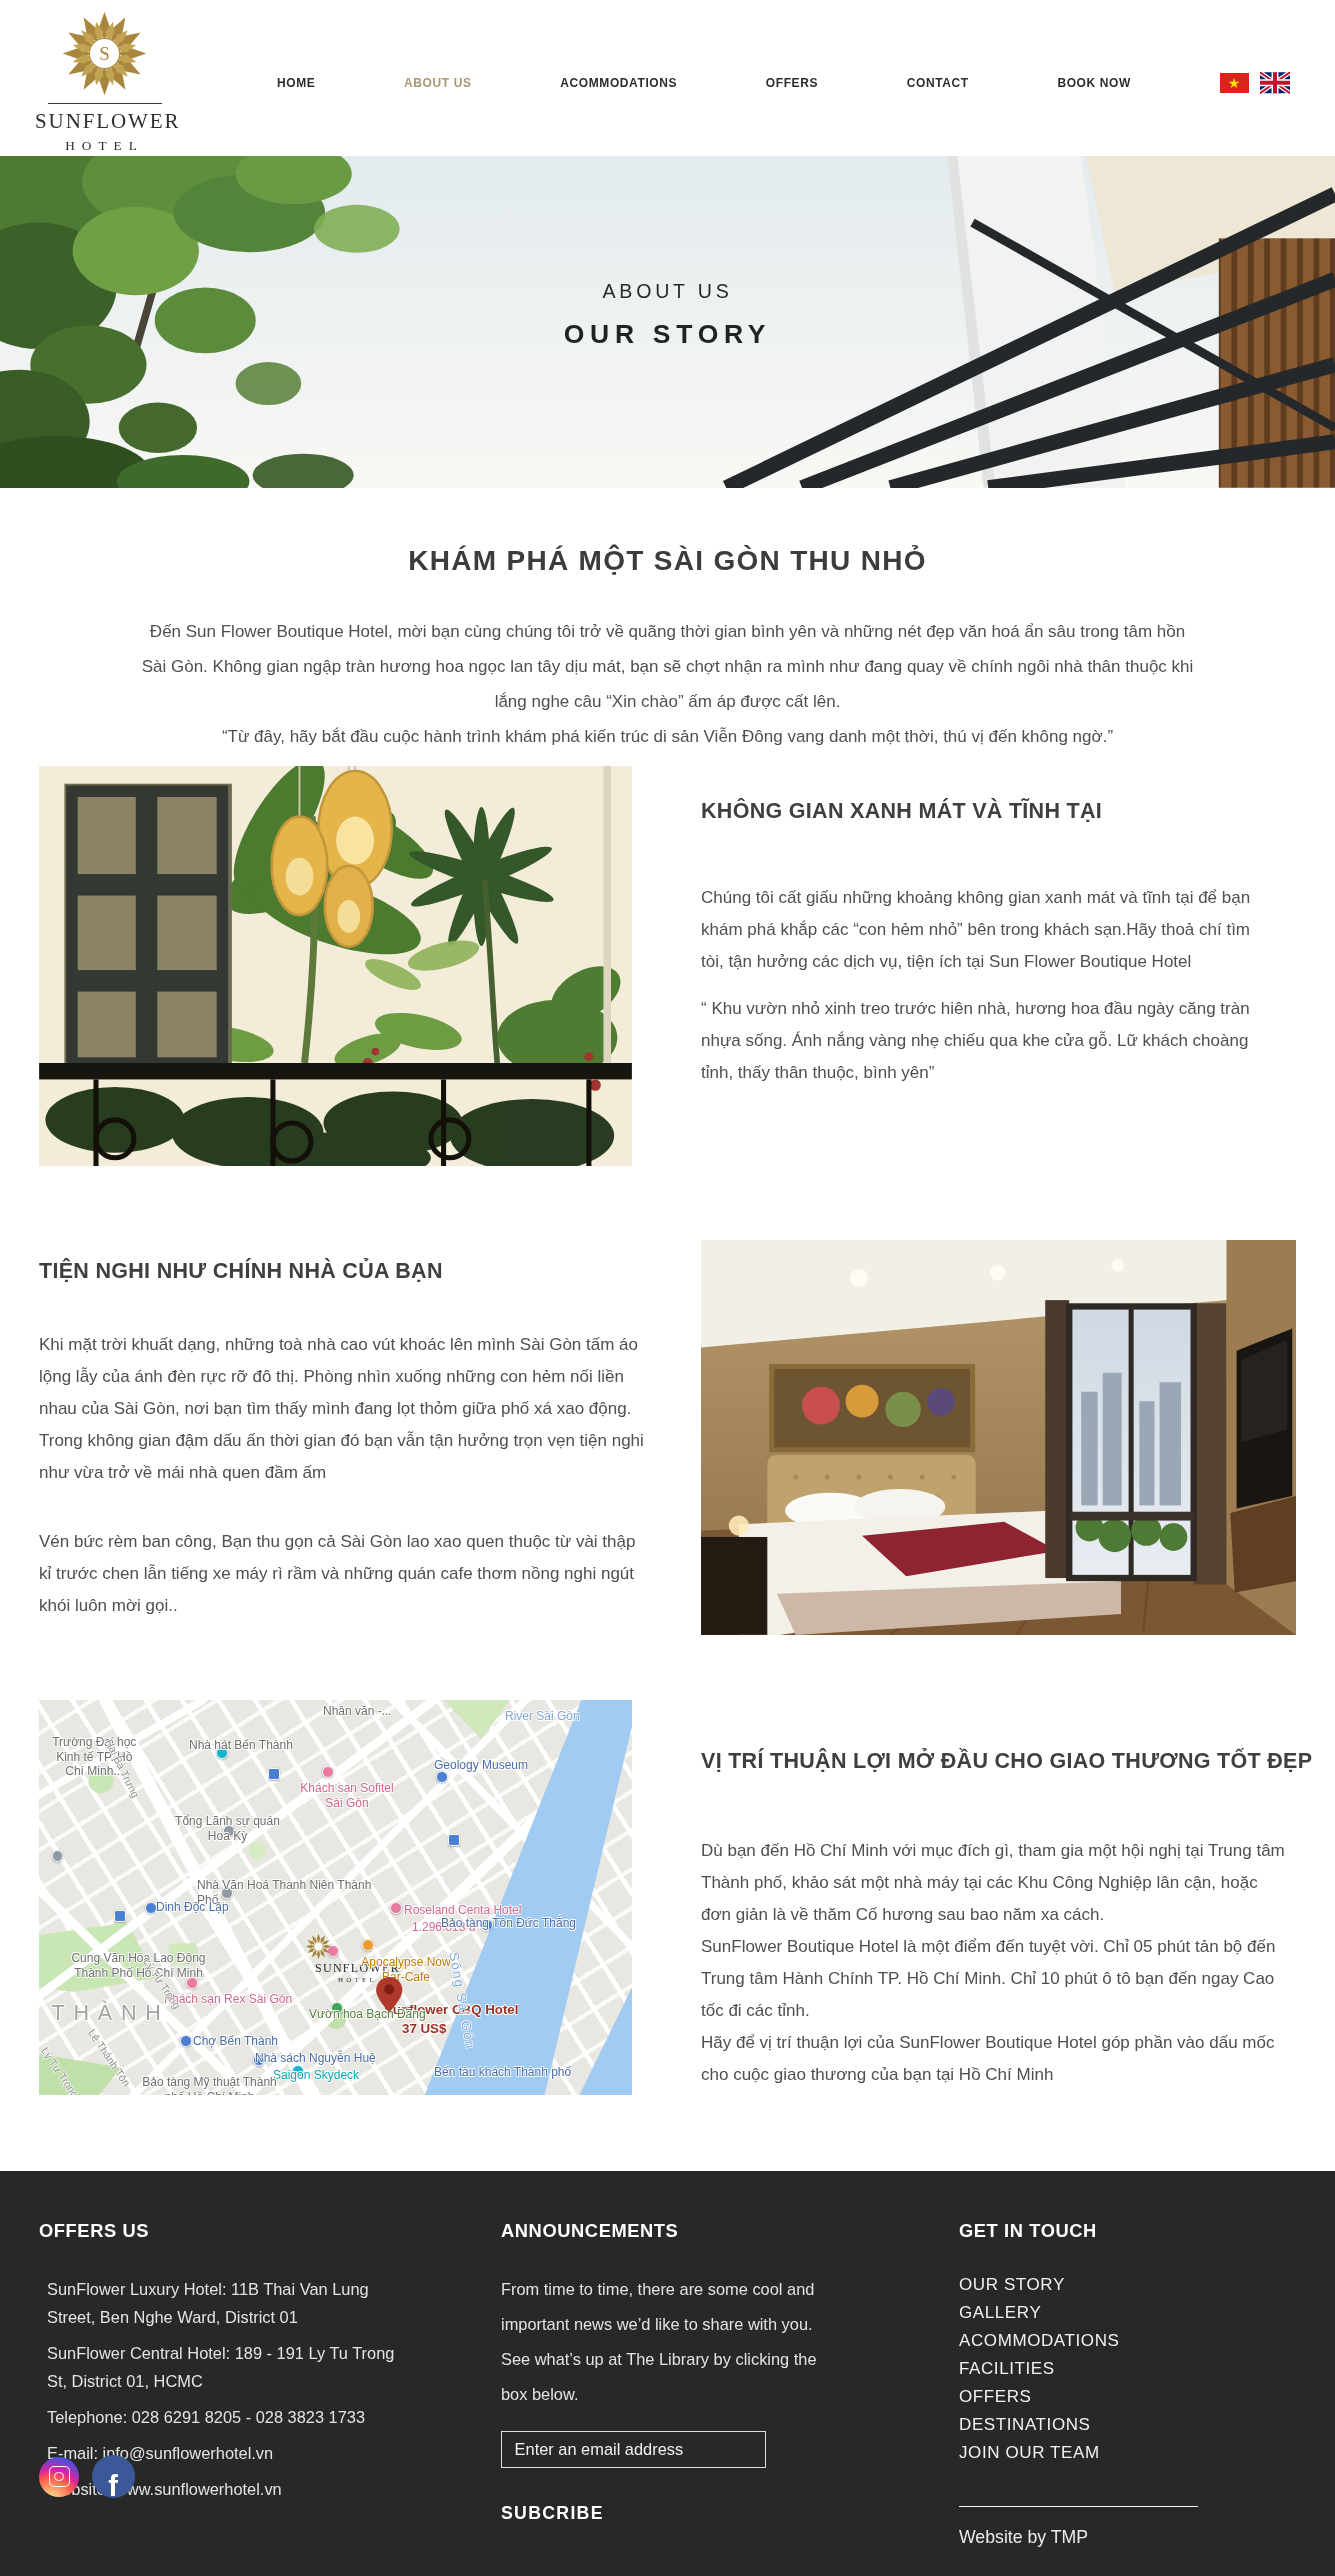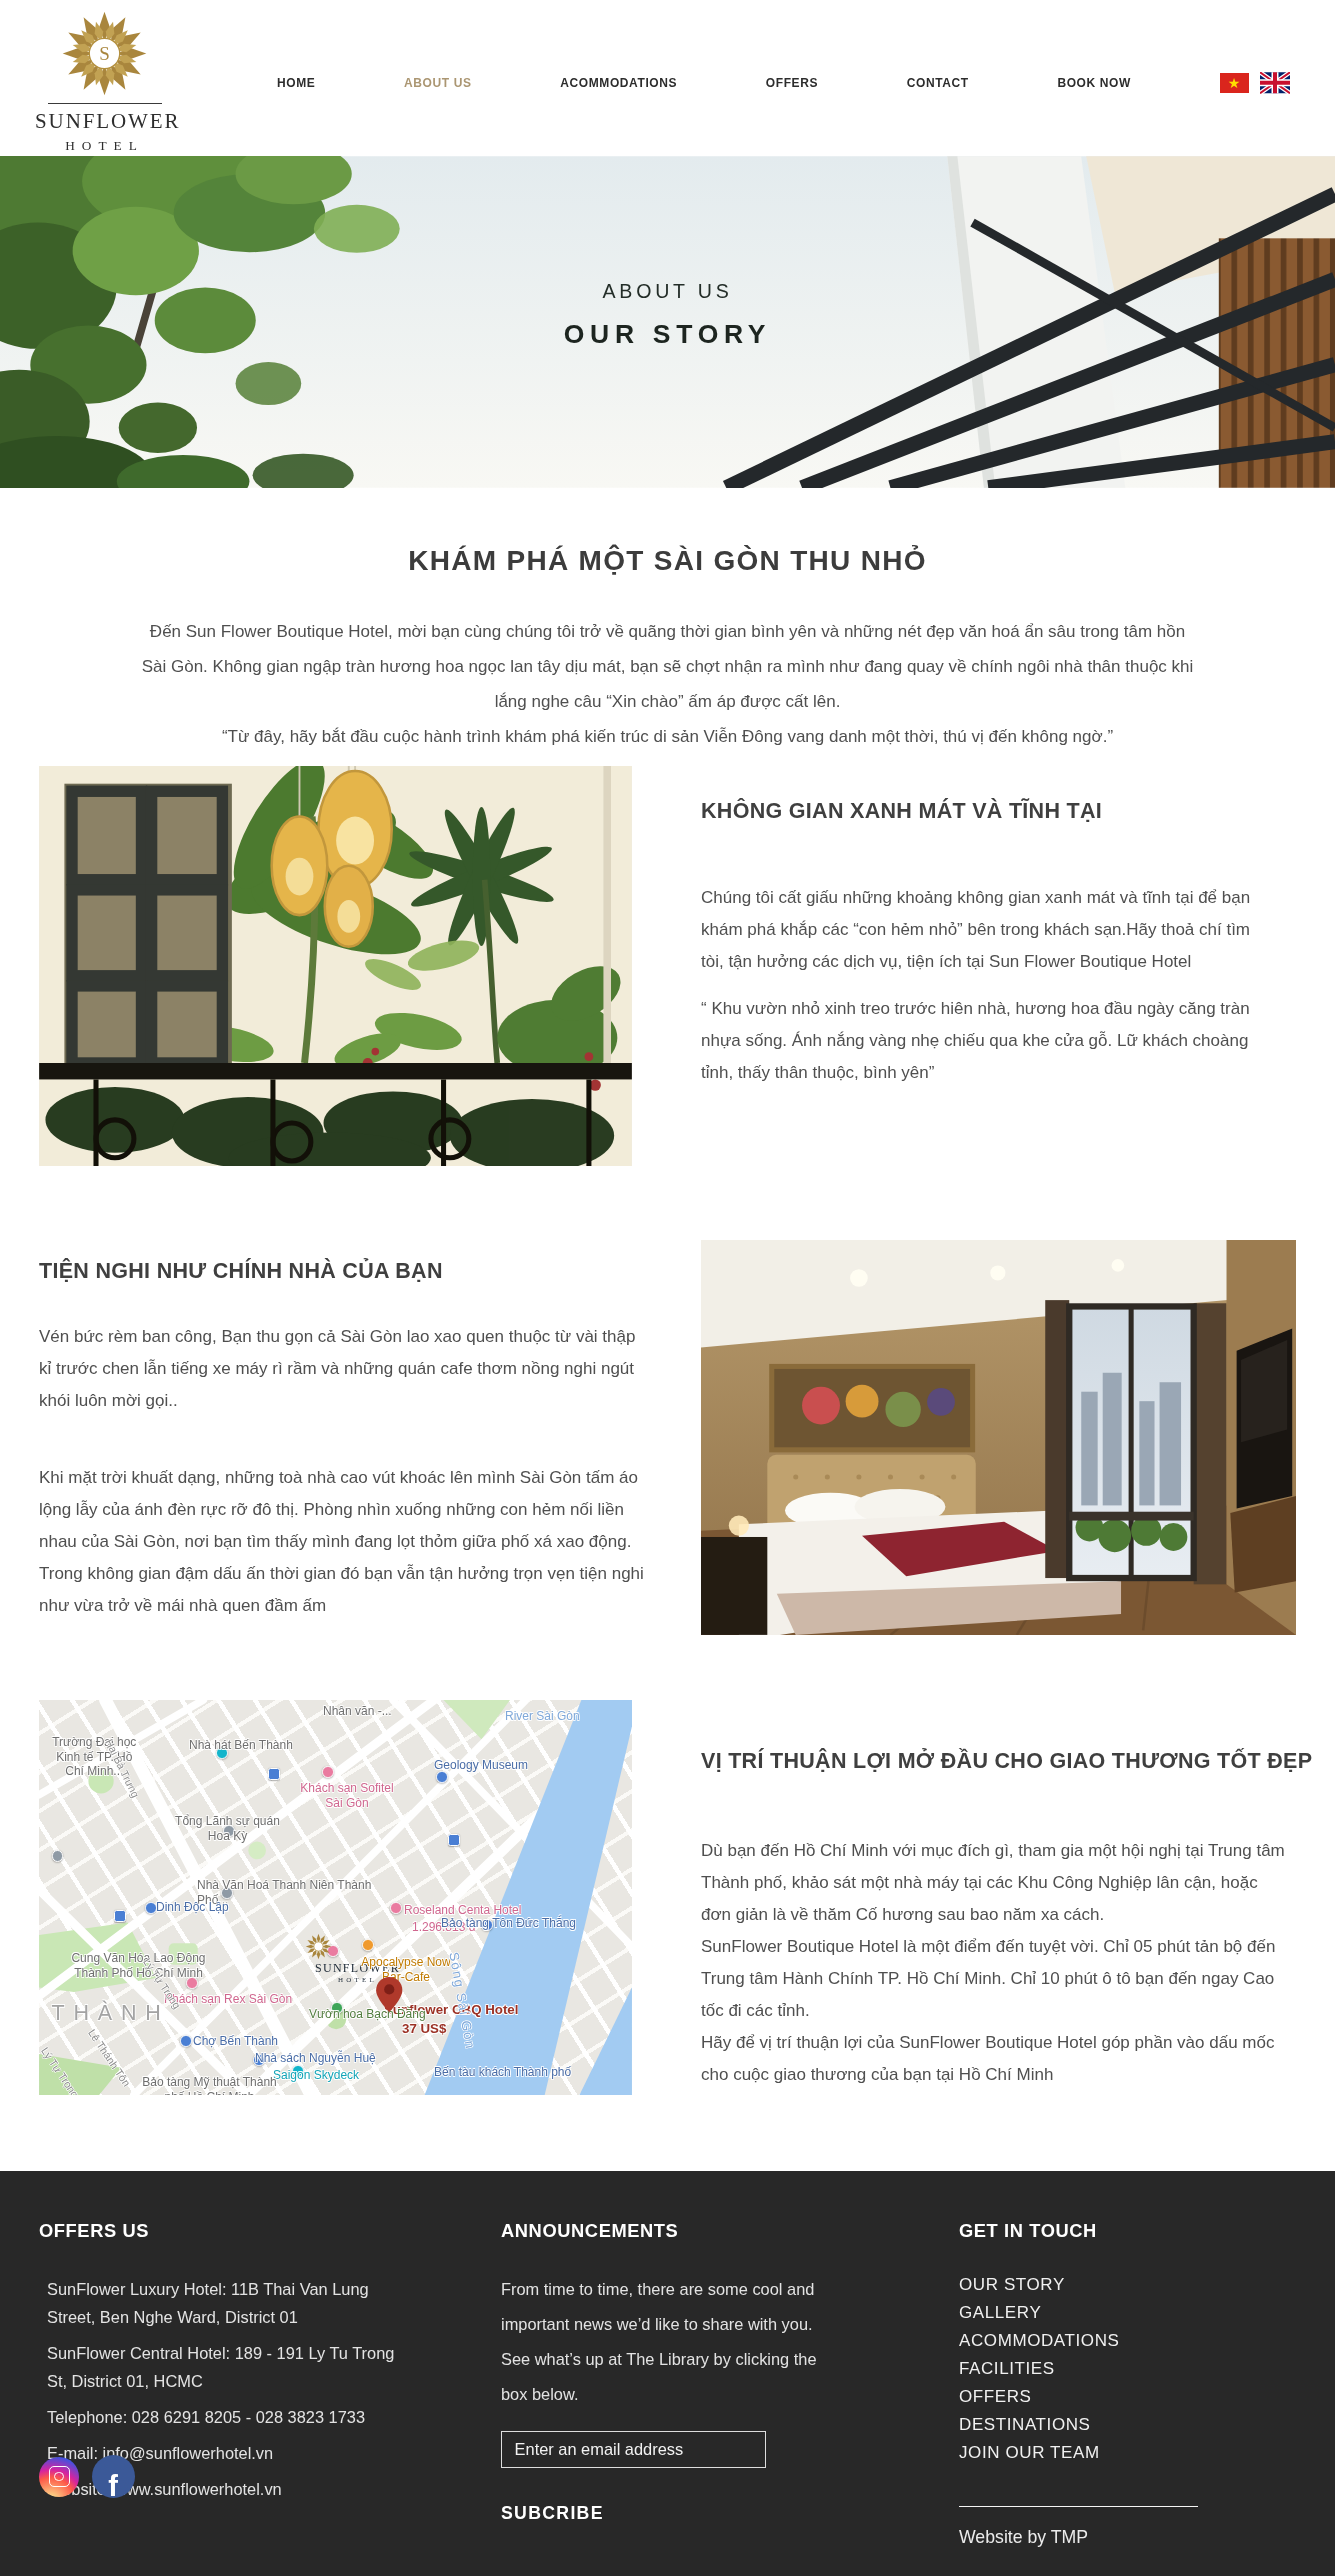--- a/index.html
+++ b/index.html
@@ -318,22 +318,22 @@
   <div class="s1-text">
     <h2 class="sec-h">KHÔNG GIAN XANH MÁT VÀ TĨNH TẠI</h2>
     <p class="sec-p">Chúng tôi cất giấu những khoảng không gian xanh mát và tĩnh tại để bạn khám phá khắp các “con hẻm nhỏ” bên trong khách sạn.Hãy thoả chí tìm tòi, tận hưởng các dịch vụ, tiện ích tại Sun Flower Boutique Hotel</p>
     <p class="sec-p sec-quote">“ Khu vườn nhỏ xinh treo trước hiên nhà, hương hoa đầu ngày căng tràn nhựa sống. Ánh nắng vàng nhẹ chiếu qua khe cửa gỗ. Lữ khách choàng tỉnh, thấy thân thuộc, bình yên”</p>
   </div>
 </div>
 
 <div class="section section-comfort">
   <div class="s2-text">
     <h2 class="sec-h">TIỆN NGHI NHƯ CHÍNH NHÀ CỦA BẠN</h2>
+    <p class="sec-p">Khi mặt trời khuất dạng, những toà nhà cao vút khoác lên mình Sài Gòn tấm áo lộng lẫy của ánh đèn rực rỡ đô thị.  Phòng nhìn xuống những con hẻm nối liền nhau của Sài Gòn, nơi bạn tìm thấy mình đang lọt thỏm giữa phố xá xao động. Trong không gian đậm dấu ấn thời gian đó bạn vẫn tận hưởng trọn vẹn tiện nghi như vừa trở về mái nhà quen đầm ấm</p>
     <p class="sec-p sec-p2">Vén bức rèm ban công, Bạn thu gọn cả Sài Gòn lao xao quen thuộc từ vài thập kỉ trước chen lẫn tiếng xe máy rì rầm và những quán cafe thơm nồng nghi ngút khói luôn mời gọi..</p>
-    <p class="sec-p">Khi mặt trời khuất dạng, những toà nhà cao vút khoác lên mình Sài Gòn tấm áo lộng lẫy của ánh đèn rực rỡ đô thị.  Phòng nhìn xuống những con hẻm nối liền nhau của Sài Gòn, nơi bạn tìm thấy mình đang lọt thỏm giữa phố xá xao động. Trong không gian đậm dấu ấn thời gian đó bạn vẫn tận hưởng trọn vẹn tiện nghi như vừa trở về mái nhà quen đầm ấm</p>
   </div>
   <div class="photo">
     <svg width="595" height="395" viewBox="0 0 942 625">
       <defs>
         <linearGradient id="wall" x1="0" y1="0" x2="0" y2="1">
           <stop offset="0" stop-color="#b79a6c"></stop>
             <stop offset="1" stop-color="#8f7148"></stop>
         </linearGradient>
         <linearGradient id="glass" x1="0" y1="0" x2="0" y2="1">
           <stop offset="0" stop-color="#cfd9e2"></stop>

